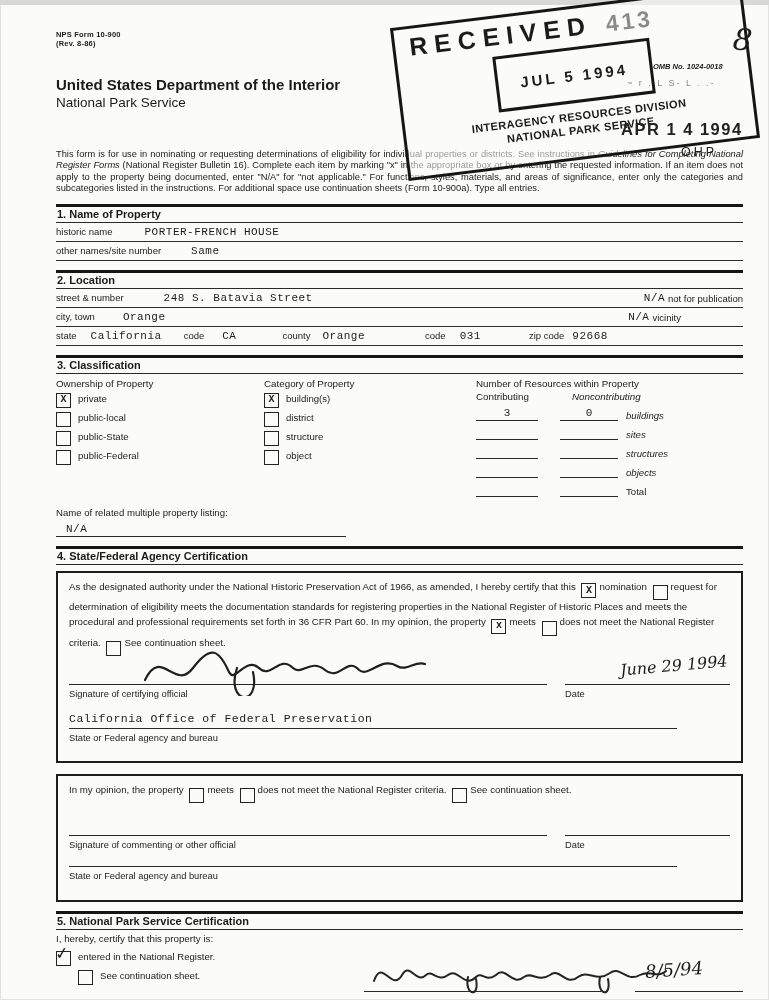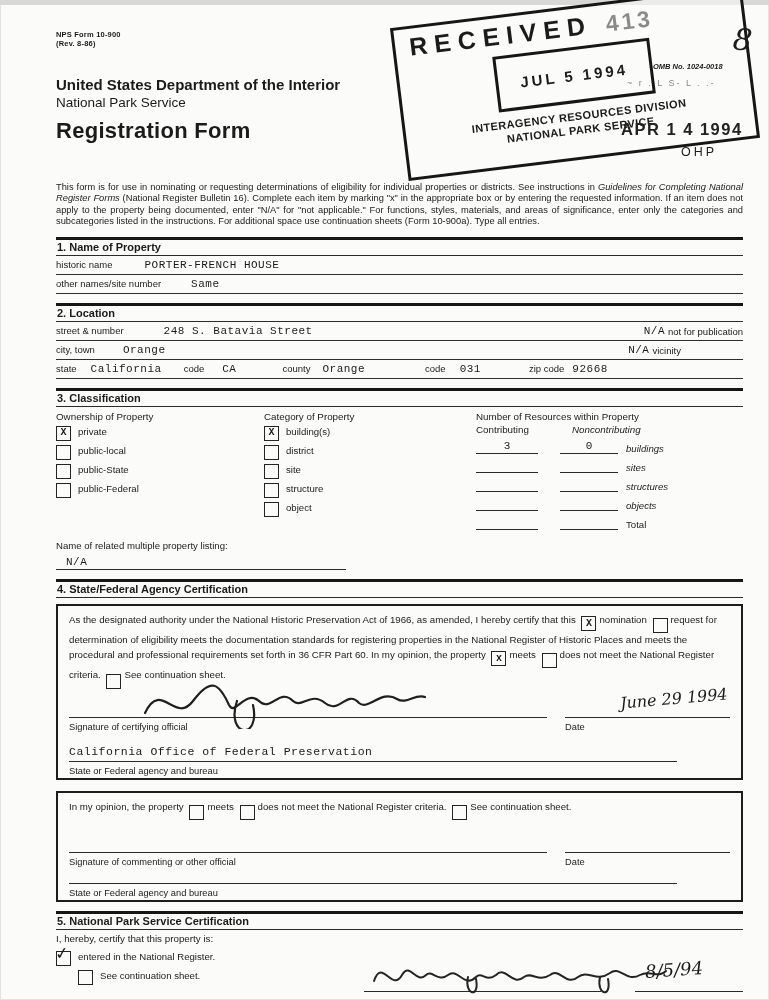--- a/index.html
+++ b/index.html
@@ -69,21 +69,21 @@
   .res-lbl{font-style:italic;}
   .res-lbl.plain{font-style:normal;}
 
   .related{display:flex;margin-top:10px;font-size:9.6px;}
   .rel-left{width:390px;}
   .rel-line{width:280px;border-bottom:1.5px solid #2a2a2a;padding:3px 0 1px 10px;margin-top:2px;}
   .rel-right{flex:1;line-height:1.5;}
   .und{border-bottom:1.5px solid #2a2a2a;padding:0 14px 0 6px;}
 
   
-  .certbox{border:2px solid #1d1d1d;padding:7px 11px 0;margin-top:6px;font-size:9.7px;line-height:1.52;}
+  .certbox{border:2px solid #1d1d1d;padding:7px 11px 16px;margin-top:6px;font-size:9.7px;line-height:1.52;}
   .certbox p{margin:0;}
   .certbox .cb{margin:0 3px;}
   .sig-row{display:flex;align-items:flex-end;margin-top:16px;position:relative;}
   .sig-line{flex:1;border-bottom:1.4px solid #2a2a2a;height:12px;}
   .date-area{width:165px;margin-left:18px;border-bottom:1.4px solid #2a2a2a;position:relative;height:12px;}
   .lbl-row{display:flex;font-size:9.3px;margin-top:2px;}
   .lbl-row .right{margin-left:auto;width:165px;}
   .agencyline{border-bottom:1.6px solid #2a2a2a;margin-top:9px;width:92%;padding-bottom:0;}
   .agencyline .val{font-size:11.5px;}
   .sig-svg{position:absolute;left:70px;top:-34px;z-index:3;}
@@ -124,21 +124,20 @@
 
   <div class="content">
 
     <div class="form-no">
       <div>NPS Form 10-900</div>
       <div>(Rev. 8-86)</div>
     </div>
     <div class="dept">United States Department of the Interior</div>
     <div class="agency">National Park Service</div>
     <div class="title">
-      <div>Registration Form</div>
     </div>
 
     <div class="intro"><span>This form is for use in nominating or requesting determinations of eligibility for individual properties or districts. See instructions in </span><i>Guidelines for Completing National Register Forms</i><span> (National Register Bulletin 16). Complete each item by marking "x" in the appropriate box or by entering the requested information. If an item does not apply to the property being documented, enter "N/A" for "not applicable." For functions, styles, materials, and areas of significance, enter only the categories and subcategories listed in the instructions. For additional space use continuation sheets (Form 10-900a). Type all entries.</span></div>
 
     <div class="sec-head">1.  Name of Property</div>
     <div class="frow">
       <span class="lab">historic name</span>
       <span class="val" style="margin-left:32px">PORTER-FRENCH HOUSE</span>
     </div>
     <div class="frow">
@@ -211,26 +210,20 @@
             <span class="cb">
               <span class="mk">X</span>
             </span>
             <span>building(s)</span>
           </div>
         <div class="cbitem">
             <span class="cb">
               <span class="mk"></span>
             </span>
             <span>district</span>
-          </div>
-        <div class="cbitem">
-            <span class="cb">
-              <span class="mk"></span>
-            </span>
-            <span>site</span>
           </div>
         <div class="cbitem">
             <span class="cb">
               <span class="mk"></span>
             </span>
             <span>structure</span>
           </div>
         <div class="cbitem">
             <span class="cb">
               <span class="mk"></span>

